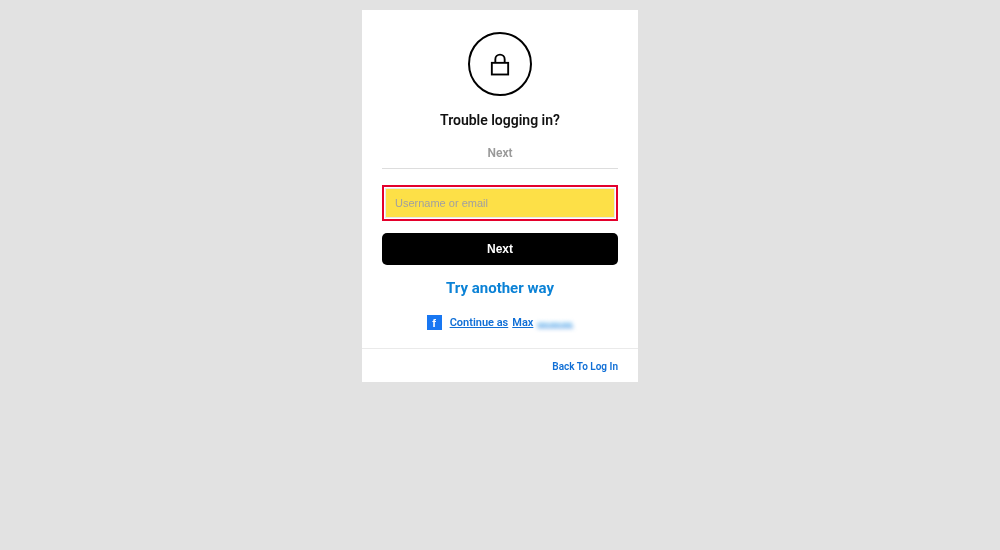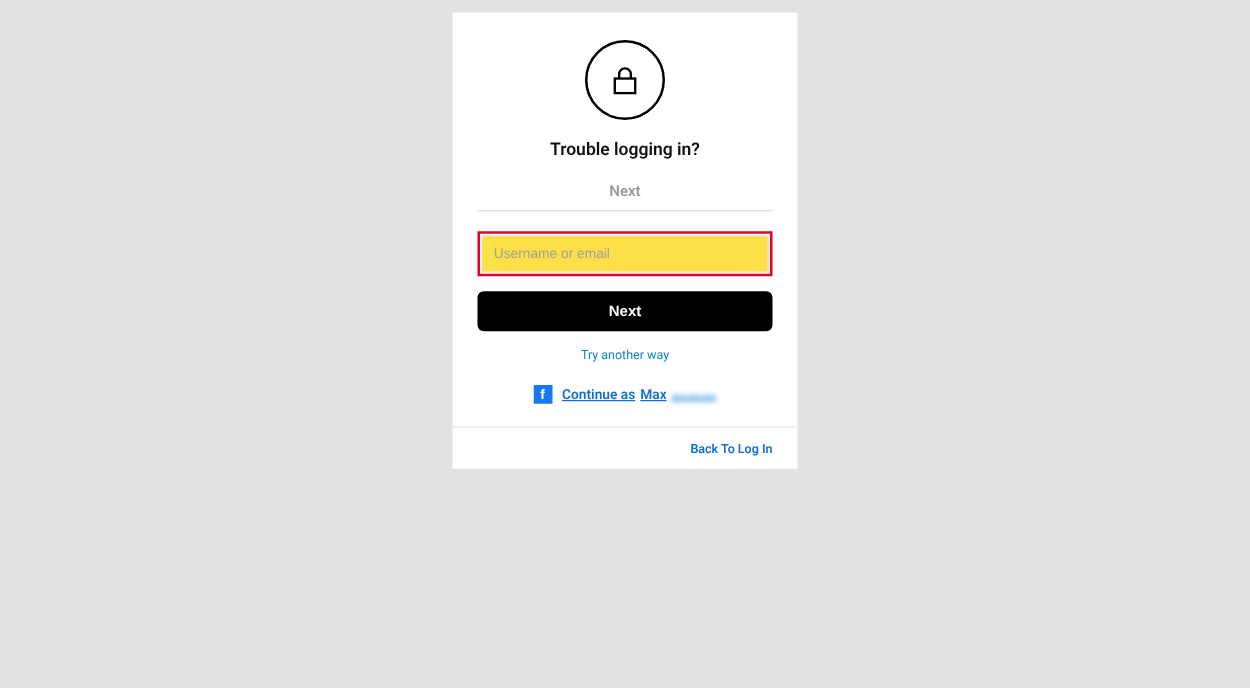--- a/index.html
+++ b/index.html
@@ -95,22 +95,22 @@
       color: #fff;
       border: none;
       border-radius: 5px;
       padding: 9px 0;
       font-size: 12px;
       font-weight: 600;
       cursor: pointer;
       margin-bottom: 14px;
     }
     .link-try {
-      font-size: 10px;
-      font-weight: 400;
+      font-size: 15px;
+      font-weight: 700;
       color: #0b82d6;
       cursor: pointer;
       margin-bottom: 18px;
     }
     .or-row {
       width: 100%;
       display: flex;
       align-items: center;
       gap: 10px;
       margin-bottom: 16px;

